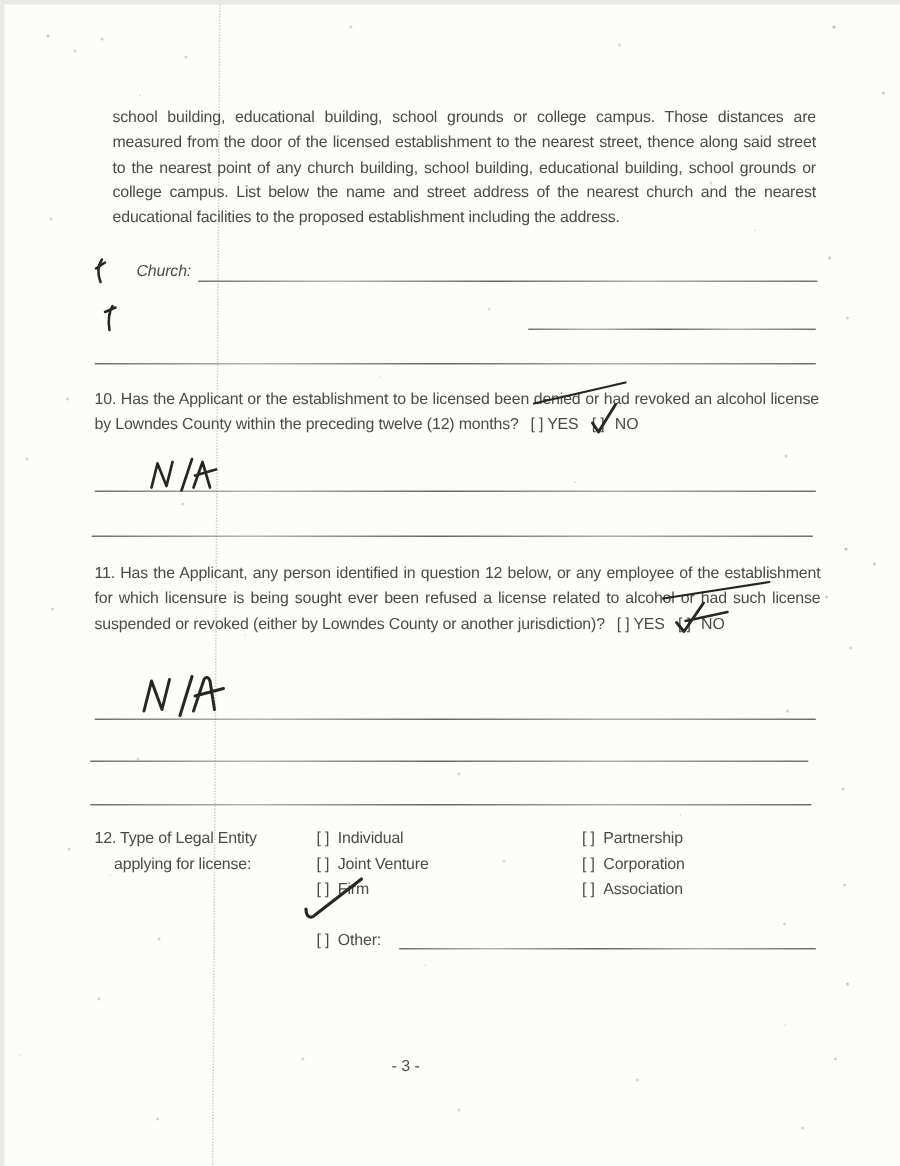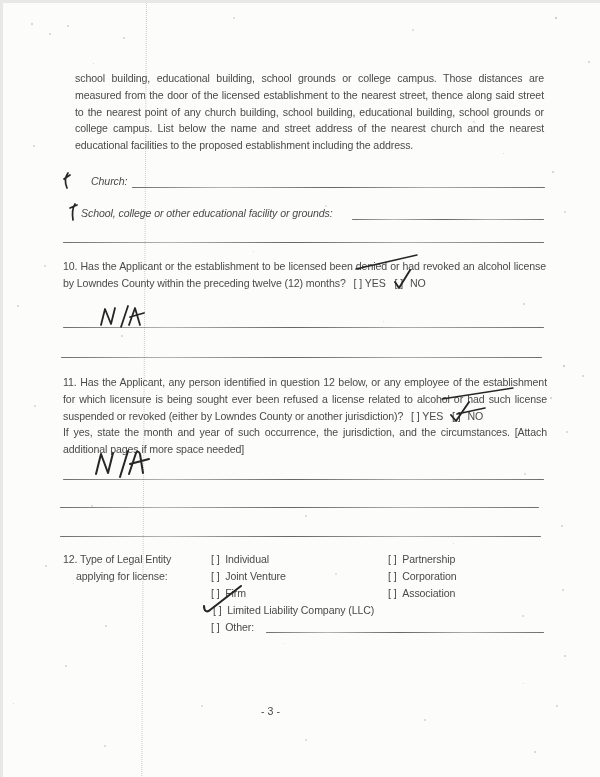--- a/index.html
+++ b/index.html
@@ -69,21 +69,20 @@
       </svg>
   </div>
   <div class="lbl" style="left:88px;top:172px;">Church:</div>
   <div class="line" style="left:129px;top:184px;width:413px;"></div>
 
   <div class="ink" style="left:64px;top:199px;">
     <svg width="12" height="20">
         <path class="pen" stroke-width="1.7" d="M8,2 C5,7 5,12 6,18 M3,6 L10,3"></path>
       </svg>
   </div>
-  <div class="lbl" style="left:78px;top:204px;">School, college or other educational facility or grounds:</div>
   <div class="line" style="left:349px;top:216px;width:192px;"></div>
 
   <div class="line" style="left:60px;top:239px;width:481px;"></div>
 
   <div class="txt" style="left:60px;top:255px;width:483px;">
     <span>10.  Has the Applicant or the establishment to be licensed been denied or had revoked an alcohol license by Lowndes County within the preceding twelve (12) months?</span>
     <span style="margin-left:5px;white-space:nowrap;">[ ] YES</span>
     <span class="cbno" style="margin-left:6px;">
       <span>[ ]</span>
       <span class="chk ink" style="left:-2px;top:-6px;">
@@ -119,21 +118,20 @@
       <span>[ ]</span>
       <span class="chk ink" style="left:-3px;top:-7px;">
         <svg width="38" height="26">
             <path class="pen" stroke-width="1.9" d="M2,14 L7,20 L20,1"></path>
             <path class="pen" stroke-width="1.7" d="M8,13 L36,7"></path>
           </svg>
       </span>
     </span>
     <span style="margin-left:4px;">NO</span>
     <br>
-    <span>If yes, state the month and year of such occurrence, the jurisdiction, and the circumstances.  [Attach additional pages if more space needed]</span>
   </div>
 
   <div class="ink" style="left:438px;top:382px;">
     <svg width="74" height="16">
         <path class="pen" stroke-width="1.4" d="M1,14 L72,3"></path>
       </svg>
   </div>
 
   <div class="ink" style="left:90px;top:446px;" aria-label="N/A">
     <svg width="58" height="29">
@@ -151,23 +149,20 @@
 
   <div class="q12row" style="left:208px;top:550px;">
     <span>[ ]</span>&nbsp;&nbsp;<span>Individual</span>
   </div>
   <div class="q12row" style="left:208px;top:567px;">
     <span>[ ]</span>&nbsp;&nbsp;<span>Joint Venture</span>
   </div>
   <div class="q12row" style="left:208px;top:584px;">
     <span>[ ]</span>&nbsp;&nbsp;<span>Firm</span>
   </div>
-  <div class="q12row" style="left:210px;top:601px;">
-    <span>[ ]</span>&nbsp;&nbsp;<span>Limited Liability Company (LLC)</span>
-  </div>
   <div class="q12row" style="left:208px;top:618px;">
     <span>[ ]</span>&nbsp;&nbsp;<span>Other:</span>
   </div>
   <div class="line" style="left:263px;top:629px;width:278px;"></div>
 
   <div class="q12row" style="left:385px;top:550px;">
     <span>[ ]</span>&nbsp;&nbsp;<span>Partnership</span>
   </div>
   <div class="q12row" style="left:385px;top:567px;">
     <span>[ ]</span>&nbsp;&nbsp;<span>Corporation</span>

